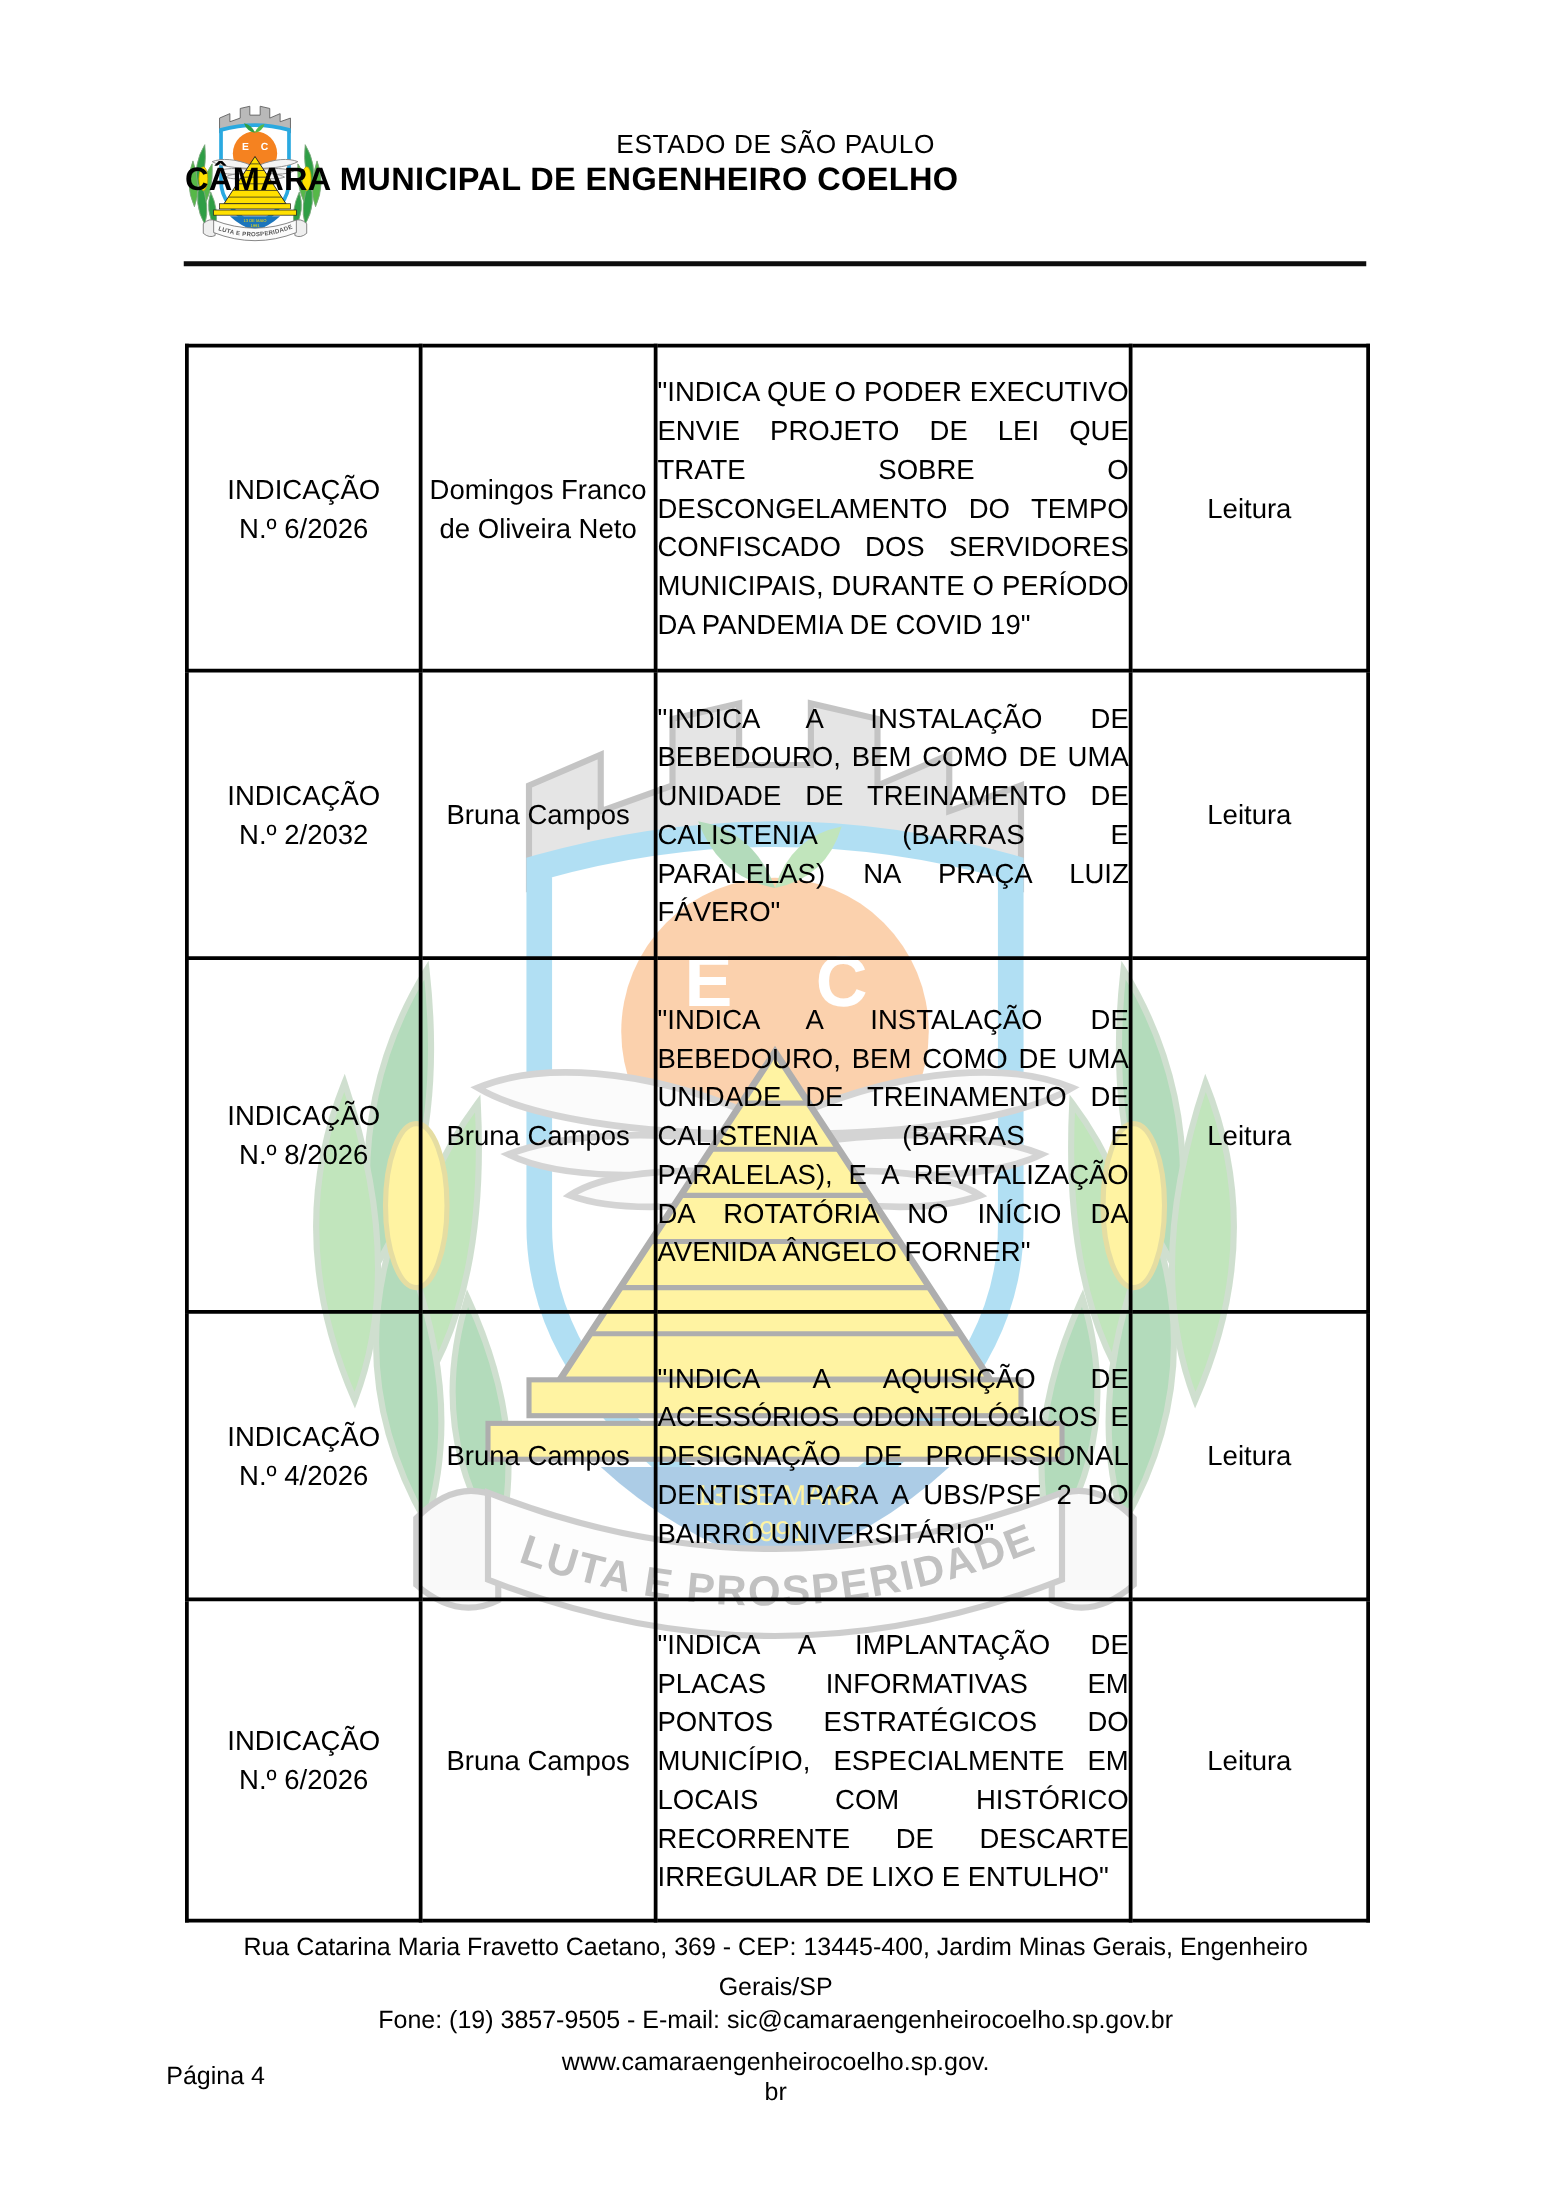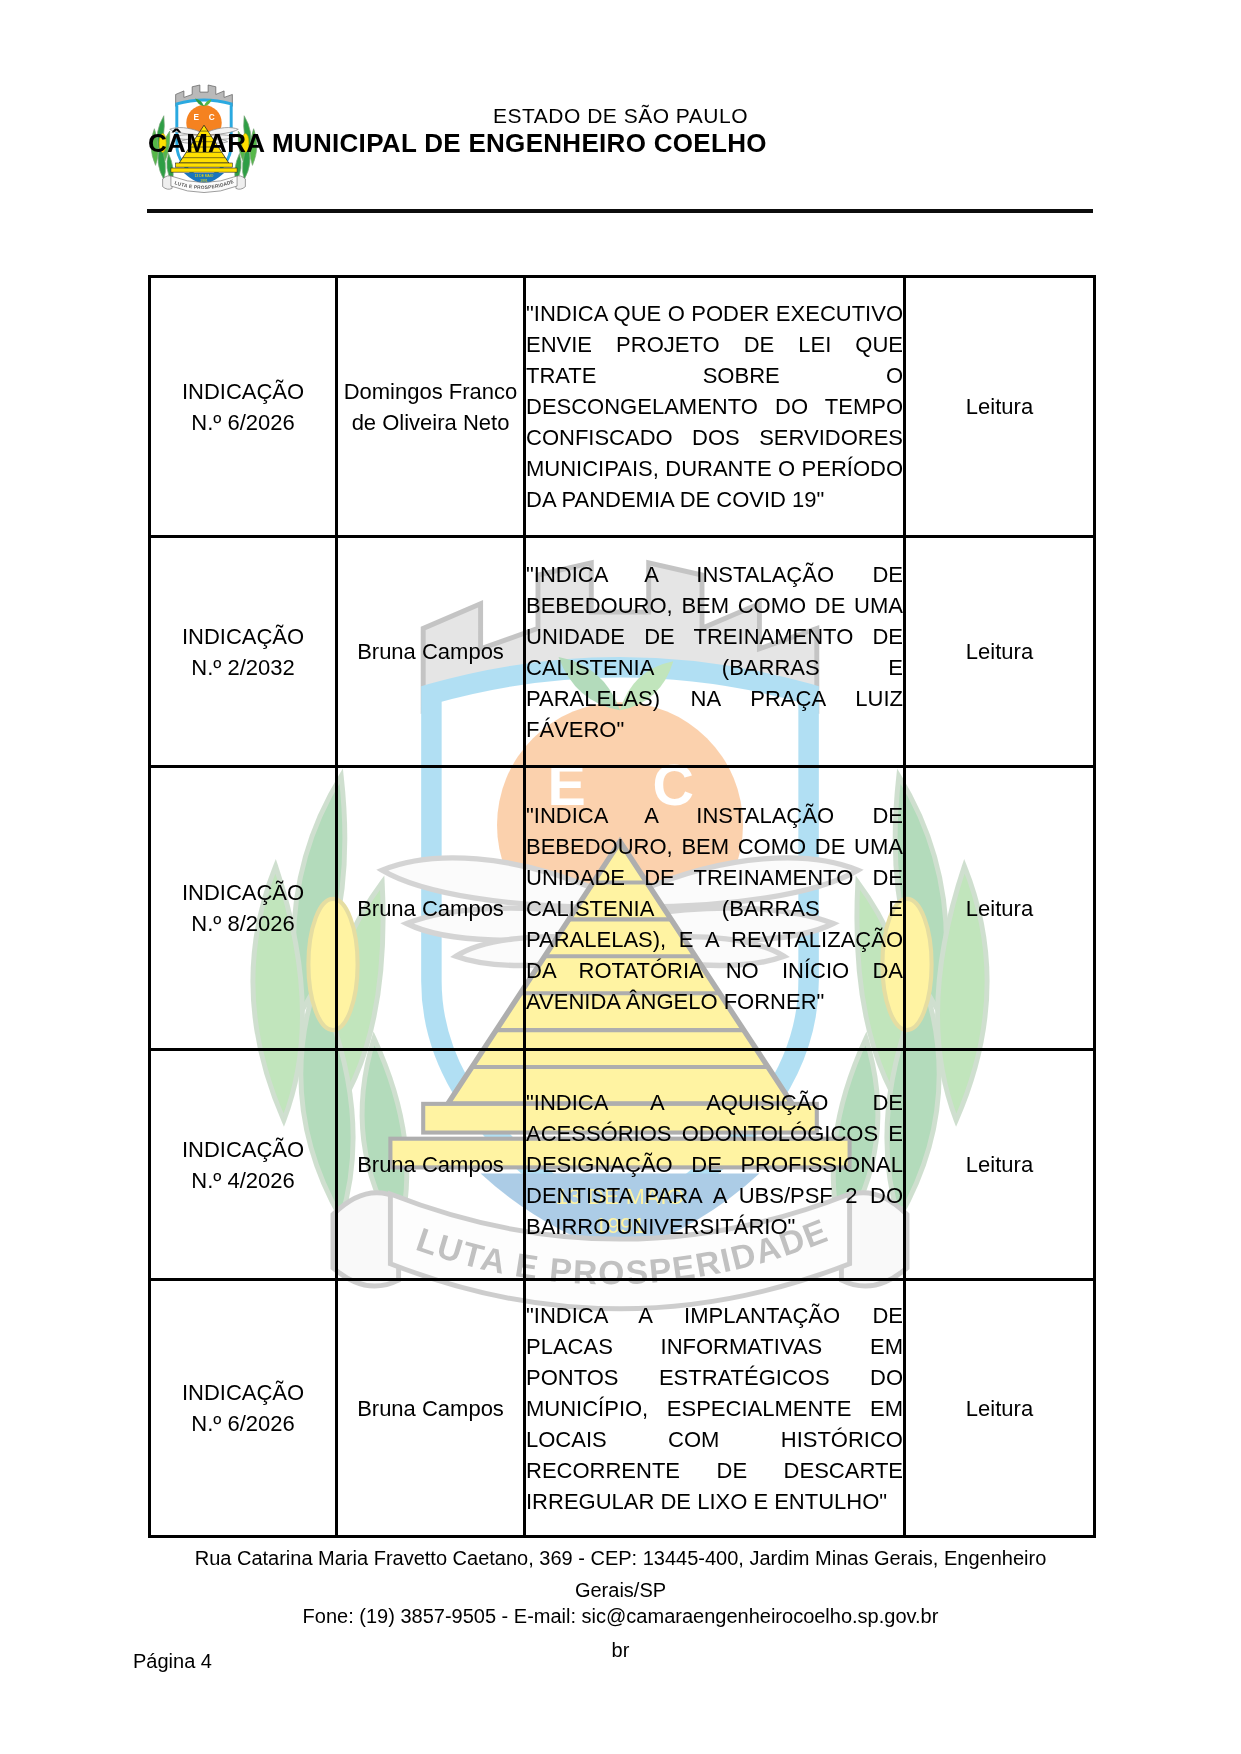--- a/index.html
+++ b/index.html
@@ -173,15 +173,16 @@
     </tr>
   </tbody>
 </table>
 
 <div class="abs f-address">
   <div>Rua Catarina Maria Fravetto Caetano, 369 - CEP: 13445-400, Jardim Minas Gerais, Engenheiro</div>
   <div>Gerais/SP</div>
 </div>
 <div class="abs f-phone">Fone: (19) 3857-9505 - E-mail: sic@camaraengenheirocoelho.sp.gov.br</div>
 <div class="abs f-web">
+  <div>www.camaraengenheirocoelho.sp.gov.</div>
   <div>br</div>
 </div>
 <div class="abs f-page">Página 4</div>
 
 </body></html>

